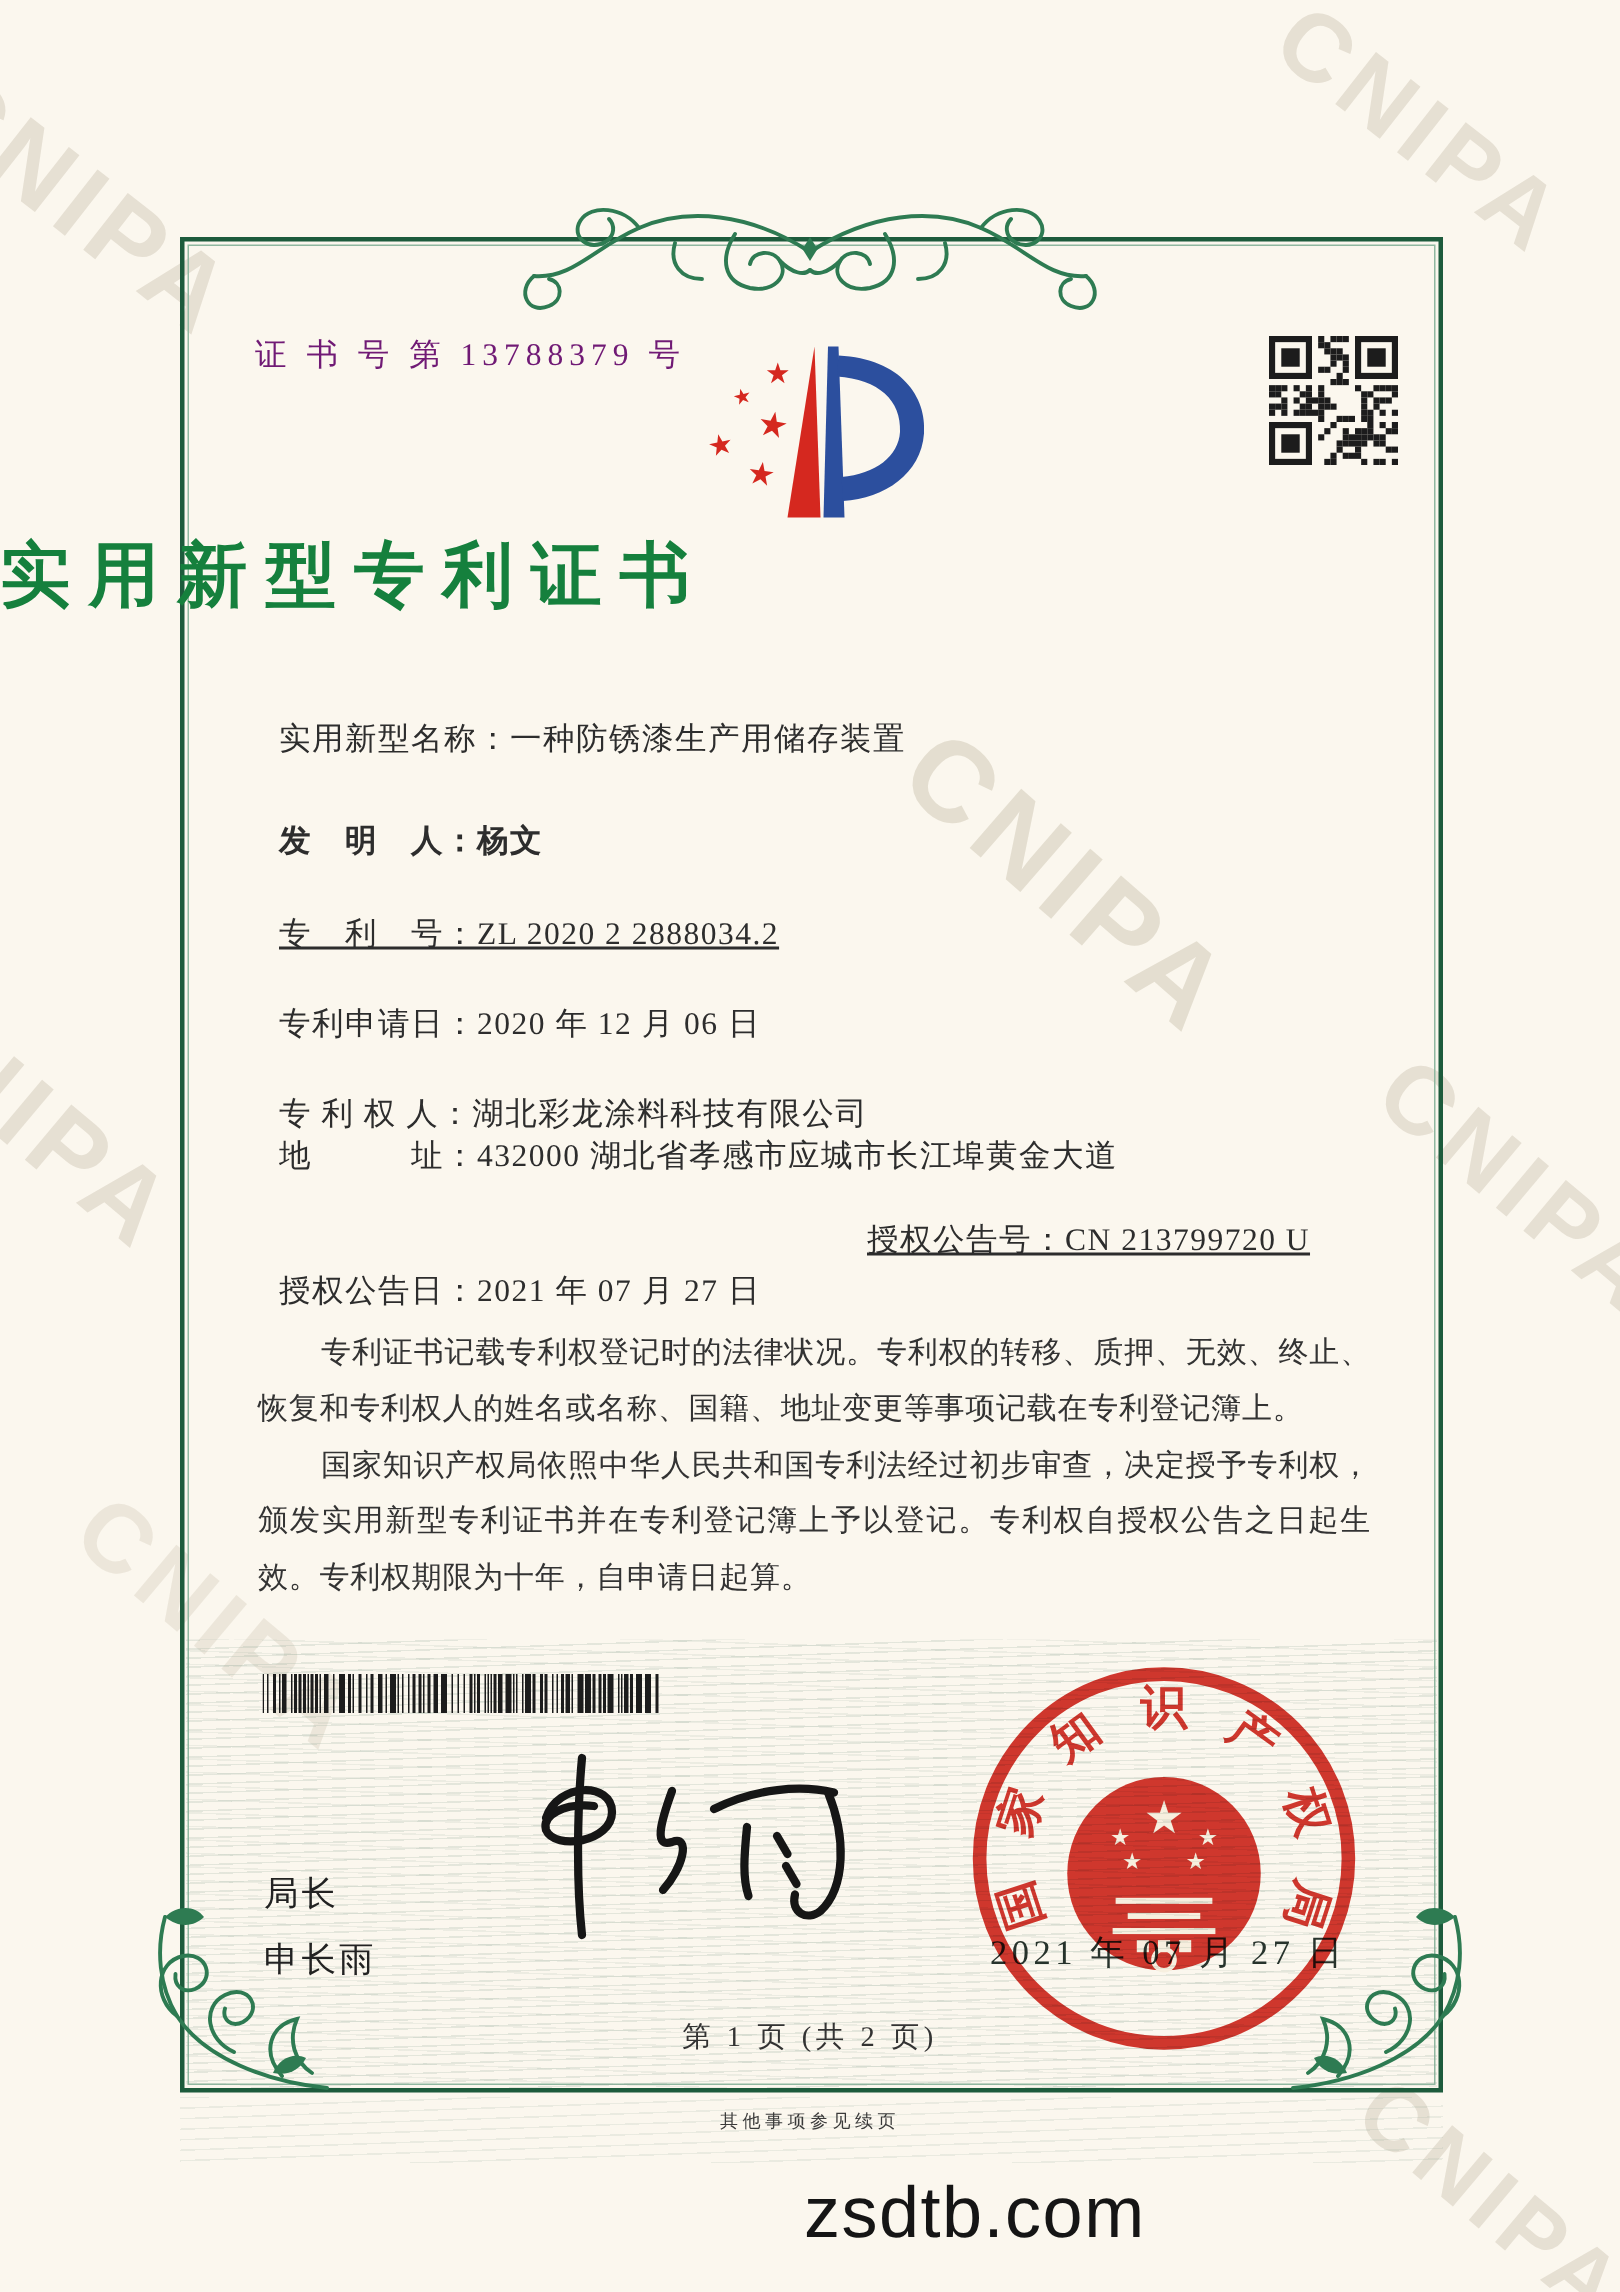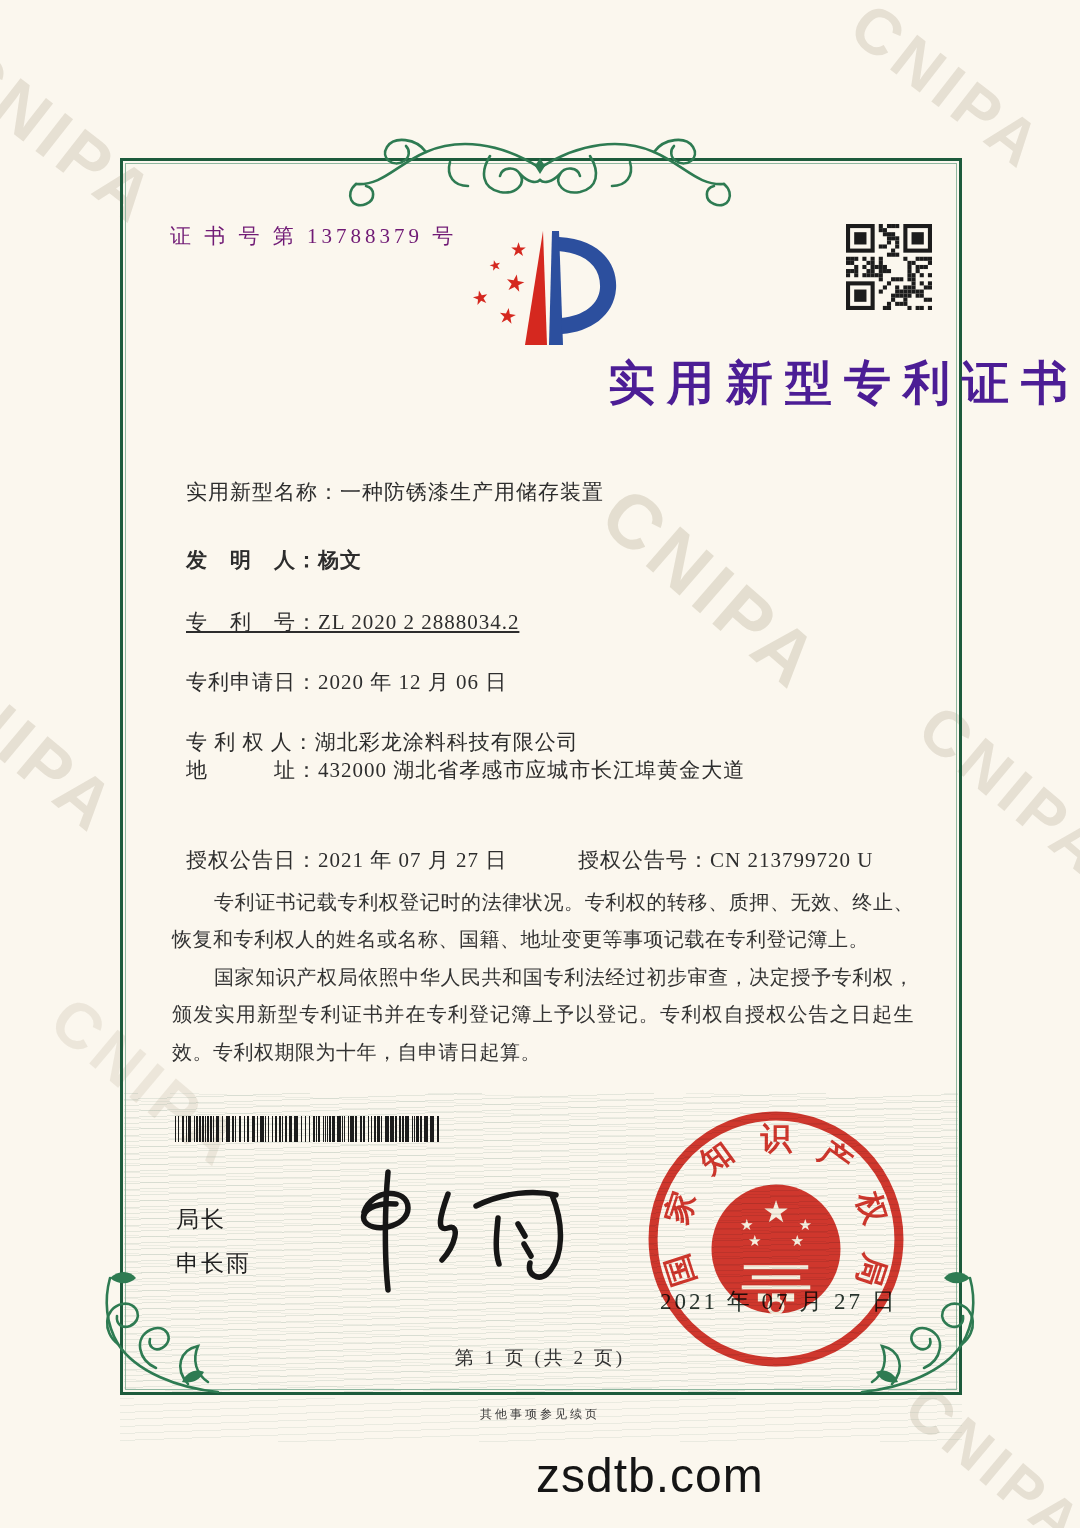--- a/index.html
+++ b/index.html
@@ -60,41 +60,41 @@
   
   .cert-no {
     position:absolute; left:170px; top:222px;
     font-size:21px; letter-spacing:4px; color:#701a75;
     z-index:3;
   }
   .logo-star { position:absolute; color:#d5281f; z-index:3; line-height:1; }
   .qr { position:absolute; left:846px; top:224px; z-index:3; }
   .title {
     position:absolute; left:0; top:352px; width:100%;
-    text-align:right; font-size:47px; font-weight:bold;
-    letter-spacing:12px; color:#4c1d95; z-index:3;
+    text-align:left; font-size:47px; font-weight:bold;
+    letter-spacing:12px; color:#15803d; z-index:3;
   }
 
   
   .field { position:absolute; left:174px; font-size:21px; color:#2d2d2d; z-index:3; white-space:nowrap;margin-left:12px; }
   .field .lab { letter-spacing:1px; }
   .field .val { letter-spacing:1px; }
 
   
   .body-text {
     position:absolute; left:172px; top:884px; width:742px; z-index:3;
   }
   .body-text p {
     font-size:20px; line-height:1.87; text-align:justify;
     text-indent:2.1em; color:#333; letter-spacing:0.5px;
   }
 
   
   .barcode { position:absolute; left:175px; top:1116px; z-index:3; }
-  .director { position:absolute; left:176px; z-index:3; font-size:23px; color:#222; letter-spacing:2px; }
+  .director { position:absolute; left:176px; z-index:3; font-size:23px; color:#222; letter-spacing:2px;margin-top:43px; }
   .signature { position:absolute; left:318px; top:1162px; z-index:4; }
   .seal { position:absolute; left:645px; top:1108px; z-index:4; mix-blend-mode:multiply; opacity:0.92; }
   .seal-date {
     position:absolute; left:660px; top:1286px; z-index:3;
     font-size:23px; color:#27332c; letter-spacing:3px; white-space:nowrap;
   }
   .page-no {
     position:absolute; left:0; top:1345px; width:100%;
     text-align:center; font-size:19px; color:#333; letter-spacing:3px; z-index:3;
   }
@@ -319,21 +319,21 @@
 </div>
 <div class="field" style="top:728px;">
   <span class="lab">专 利 权 人：</span><span class="val">湖北彩龙涂料科技有限公司</span>
 </div>
 <div class="field" style="top:756px;">
   <span class="lab">地　　　址：</span><span class="val">432000 湖北省孝感市应城市长江埠黄金大道</span>
 </div>
 <div class="field" style="top:846px;">
   <span class="lab">授权公告日：</span><span class="val">2021 年 07 月 27 日</span>
 </div>
-<div class="field" style="top:846px; left:566px;">
+<div class="field" style="top:812px; left:566px;text-decoration:underline;">
   <span class="lab">授权公告号：</span><span class="val">CN 213799720 U</span>
 </div>
 
 <div class="body-text">
   <p>专利证书记载专利权登记时的法律状况。专利权的转移、质押、无效、终止、恢复和专利权人的姓名或名称、国籍、地址变更等事项记载在专利登记簿上。</p>
   <p>国家知识产权局依照中华人民共和国专利法经过初步审查，决定授予专利权，颁发实用新型专利证书并在专利登记簿上予以登记。专利权自授权公告之日起生效。专利权期限为十年，自申请日起算。</p>
 </div>
 
 <svg class="barcode" id="barcode-svg" width="268" height="26" viewBox="0 0 268 26">
     <rect x="0" y="0" width="1" height="26" fill="#1c1c1c"></rect>

